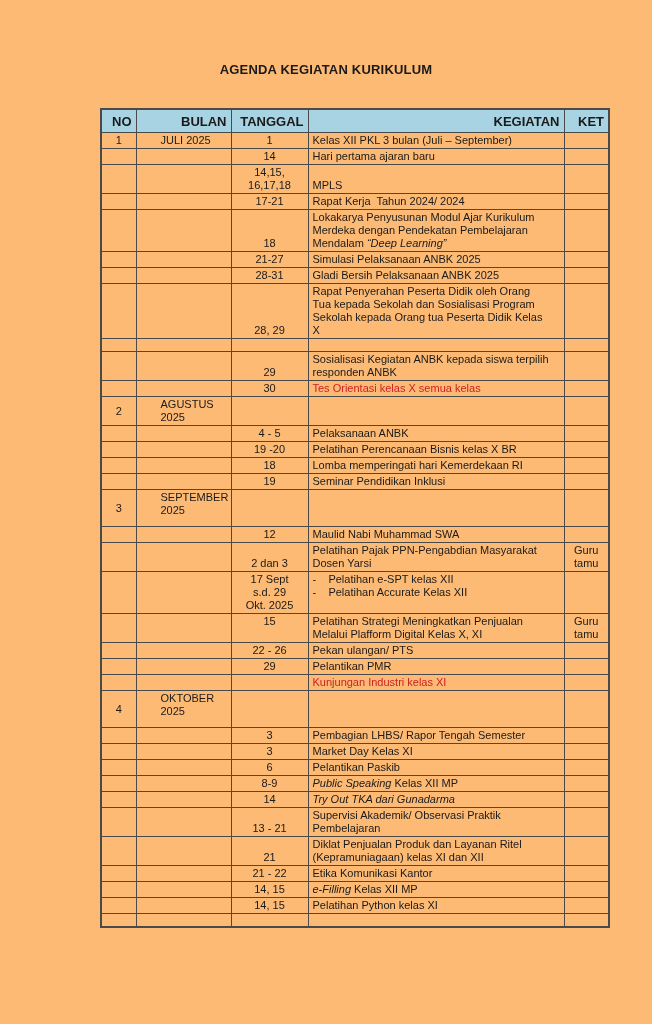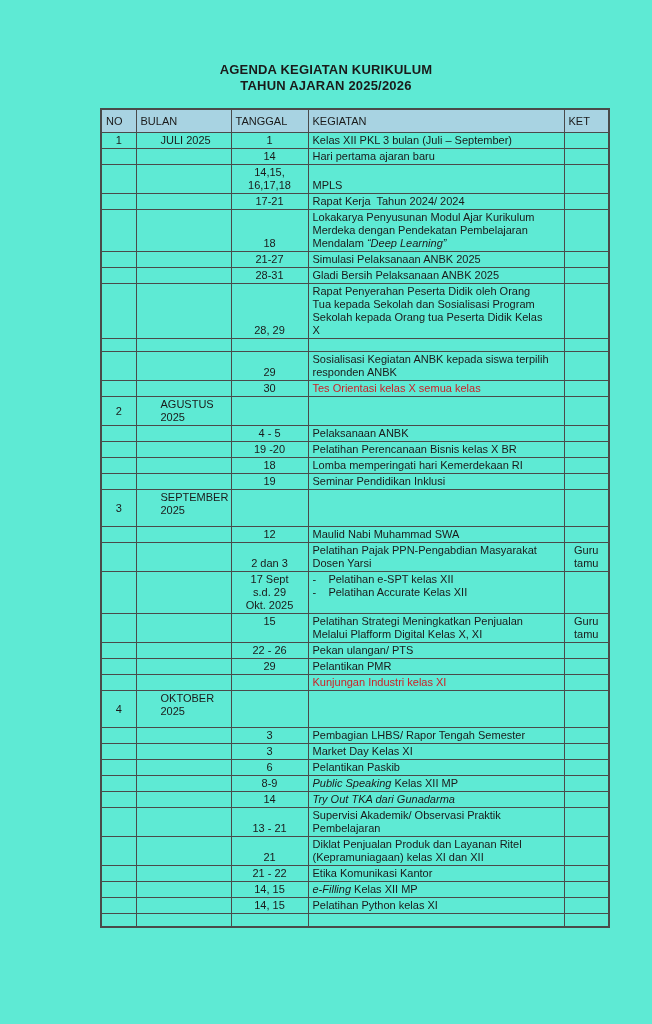--- a/index.html
+++ b/index.html
@@ -7,55 +7,54 @@
     --bdr:#4a4a4a;
     --red:#cc2127;
     --txt:#1a1a1a;
   }
   html,body{margin:0;padding:0;}
   body{
     width:652px;height:1024px;background:#ffffff;
     font-family:"Liberation Sans","DejaVu Sans",sans-serif;
     color:var(--txt);
   }
-  .page{position:relative;width:652px;height:1024px;overflow:hidden;background:#5eead4;}
+  .page{position:relative;width:652px;height:1024px;overflow:hidden;background:#fdba74;}
   .doc-title{
     position:absolute;top:62px;left:0;width:652px;
     text-align:center;font-weight:bold;font-size:13px;line-height:16px;letter-spacing:0.2px;
   }
   table.agenda{
     position:absolute;left:100px;top:108px;width:508px;
     border-collapse:collapse;table-layout:fixed;
     font-size:11px;line-height:13px;
     border:2px solid var(--bdr);
   }
   th,td{border:1px solid var(--bdr);padding:1px 4px;overflow:hidden;}
   thead th{
-    background:var(--hbg);font-weight:normal;text-align:left;
-    height:20px;font-size:11px;vertical-align:middle;
+    background:var(--hbg);font-weight:bold;text-align:right;
+    height:20px;font-size:13px;vertical-align:middle;
   }
   .c-no{text-align:center;vertical-align:bottom;}
   .c-bulan{vertical-align:top;white-space:pre-wrap;padding-left:24px;}
   .c-tanggal{text-align:center;vertical-align:bottom;white-space:pre-wrap;}
   .c-keg{vertical-align:top;white-space:pre-wrap;padding-right:2px;margin-top:44px;}
   .c-ket{text-align:center;vertical-align:top;white-space:pre-wrap;}
   tr.month td{height:22px;}
   tr.month .c-no{vertical-align:middle;}
   tr.month.tall td{height:34px;}
   tr.spacer td{height:10px;}
   .red{color:var(--red);}
   .it{font-style:italic;}
 </style>
 </head>
 <body>
 
 <div class="page">
   <div class="doc-title">
     <div>AGENDA KEGIATAN KURIKULUM</div>
-    <div>TAHUN AJARAN 2025/2026</div>
   </div>
 
   <table class="agenda">
     <colgroup>
       <col style="width:35px">
       <col style="width:95px">
       <col style="width:77px">
       <col style="width:256px">
       <col style="width:45px">
     </colgroup>

